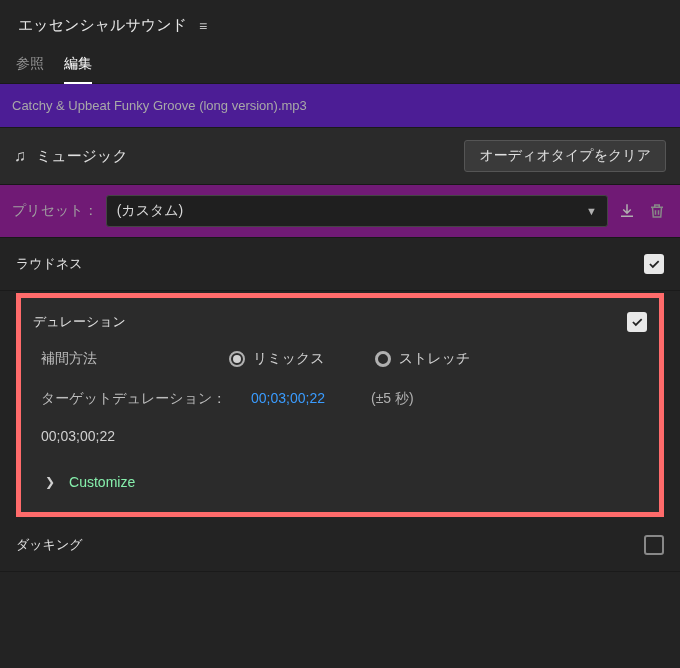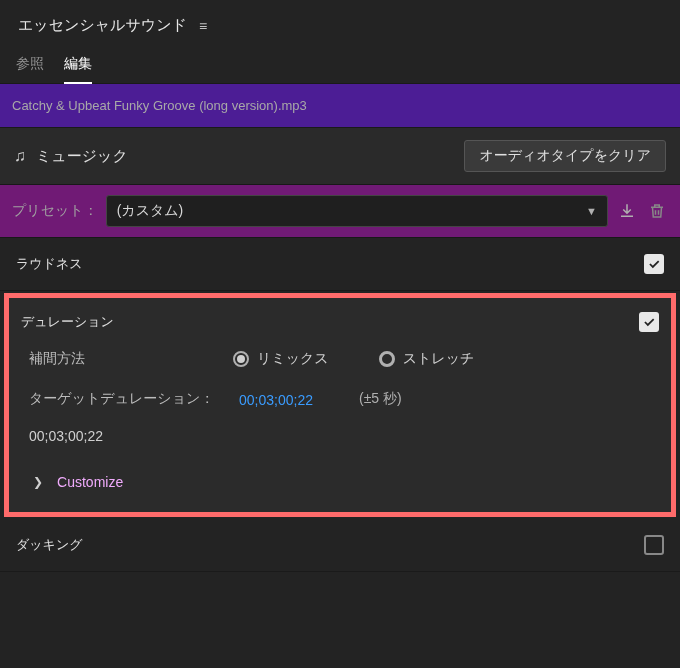--- a/index.html
+++ b/index.html
@@ -140,35 +140,35 @@
     cursor: pointer;
   }
   .checkbox.unchecked {
     background: transparent;
     border: 2px solid #888;
   }
   .checkbox svg { width: 14px; height: 14px; }
   .highlighted-block {
     border: 5px solid #ff6b6b;
     background: #2b2b2b;
-    margin: 2px 4px;
+    margin: 2px 16px;
   }
   .duration-header {
     display: flex;
     align-items: center;
     justify-content: space-between;
     padding: 14px 12px 12px 12px;
   }
   .duration-body {
     padding: 6px 20px 16px 20px;
   }
   .radio-row {
     display: flex;
     align-items: flex-start;
-    gap: 24px;
+    gap: 8px;
     margin-bottom: 22px;
   }
   .radio-label {
     color: #bcbcbc;
     font-size: 14px;
     flex: 0 0 180px;
   }
   .radio-group {
     display: flex;
     gap: 50px;
@@ -188,21 +188,21 @@
   .radio.selected::after {
     content: "";
     position: absolute;
     left: 2px; top: 2px; right: 2px; bottom: 2px;
     background: #d0d0d0;
     border-radius: 50%;
   }
   .radio.bold { border-width: 3px; }
   .field-row {
     display: flex;
-    align-items: flex-end;
+    align-items: flex-start;
     gap: 10px;
     margin-bottom: 20px;
     font-size: 14px;
   }
   .field-label {
     color: #bcbcbc;
     flex: 0 0 200px;
   }
   .timecode-input {
     color: #3a9cff;
@@ -224,21 +224,21 @@
     align-items: center;
     gap: 14px;
     padding: 10px 4px 6px 4px;
     cursor: pointer;
   }
   .chevron-right {
     color: #d0d0d0;
     font-size: 12px;
   }
   .customize-label {
-    color: #f0abfc;
+    color: #86efac;
     font-size: 14px;
   }
 </style>
 </head>
 <body>
 
 <div class="panel-header">
   <span class="panel-title">エッセンシャルサウンド</span>
   <span class="menu-icon">≡</span>
 </div>

